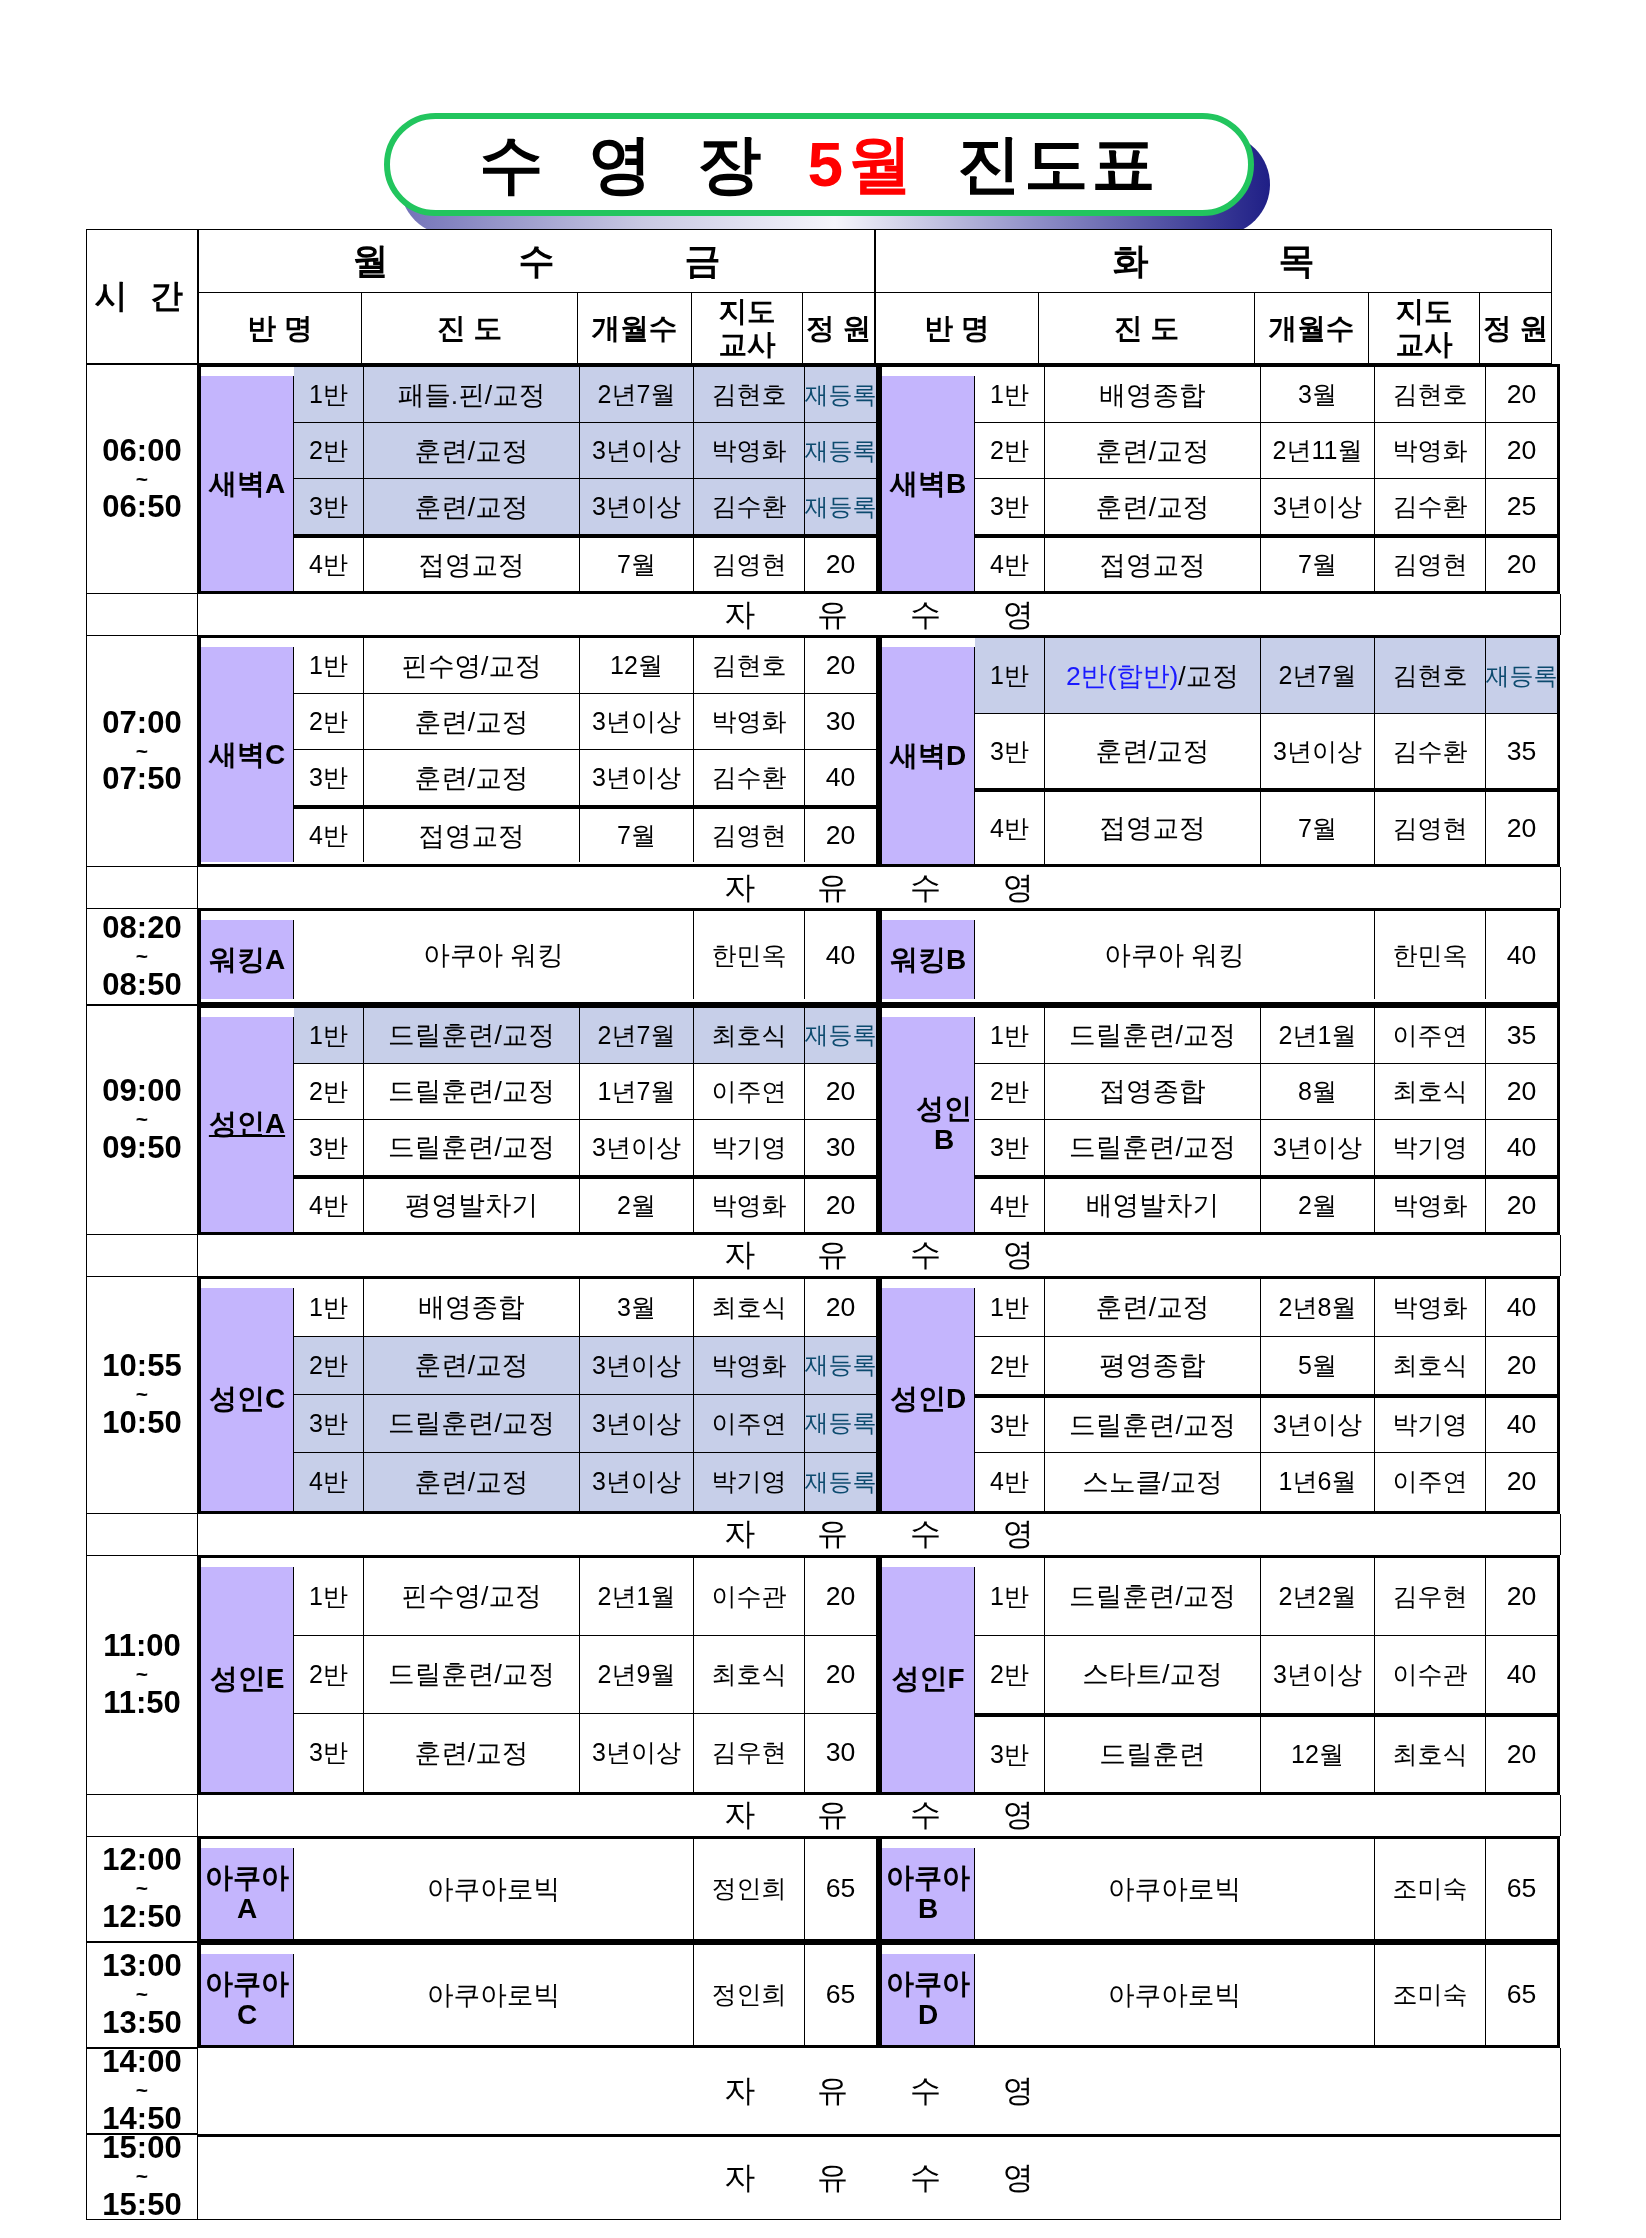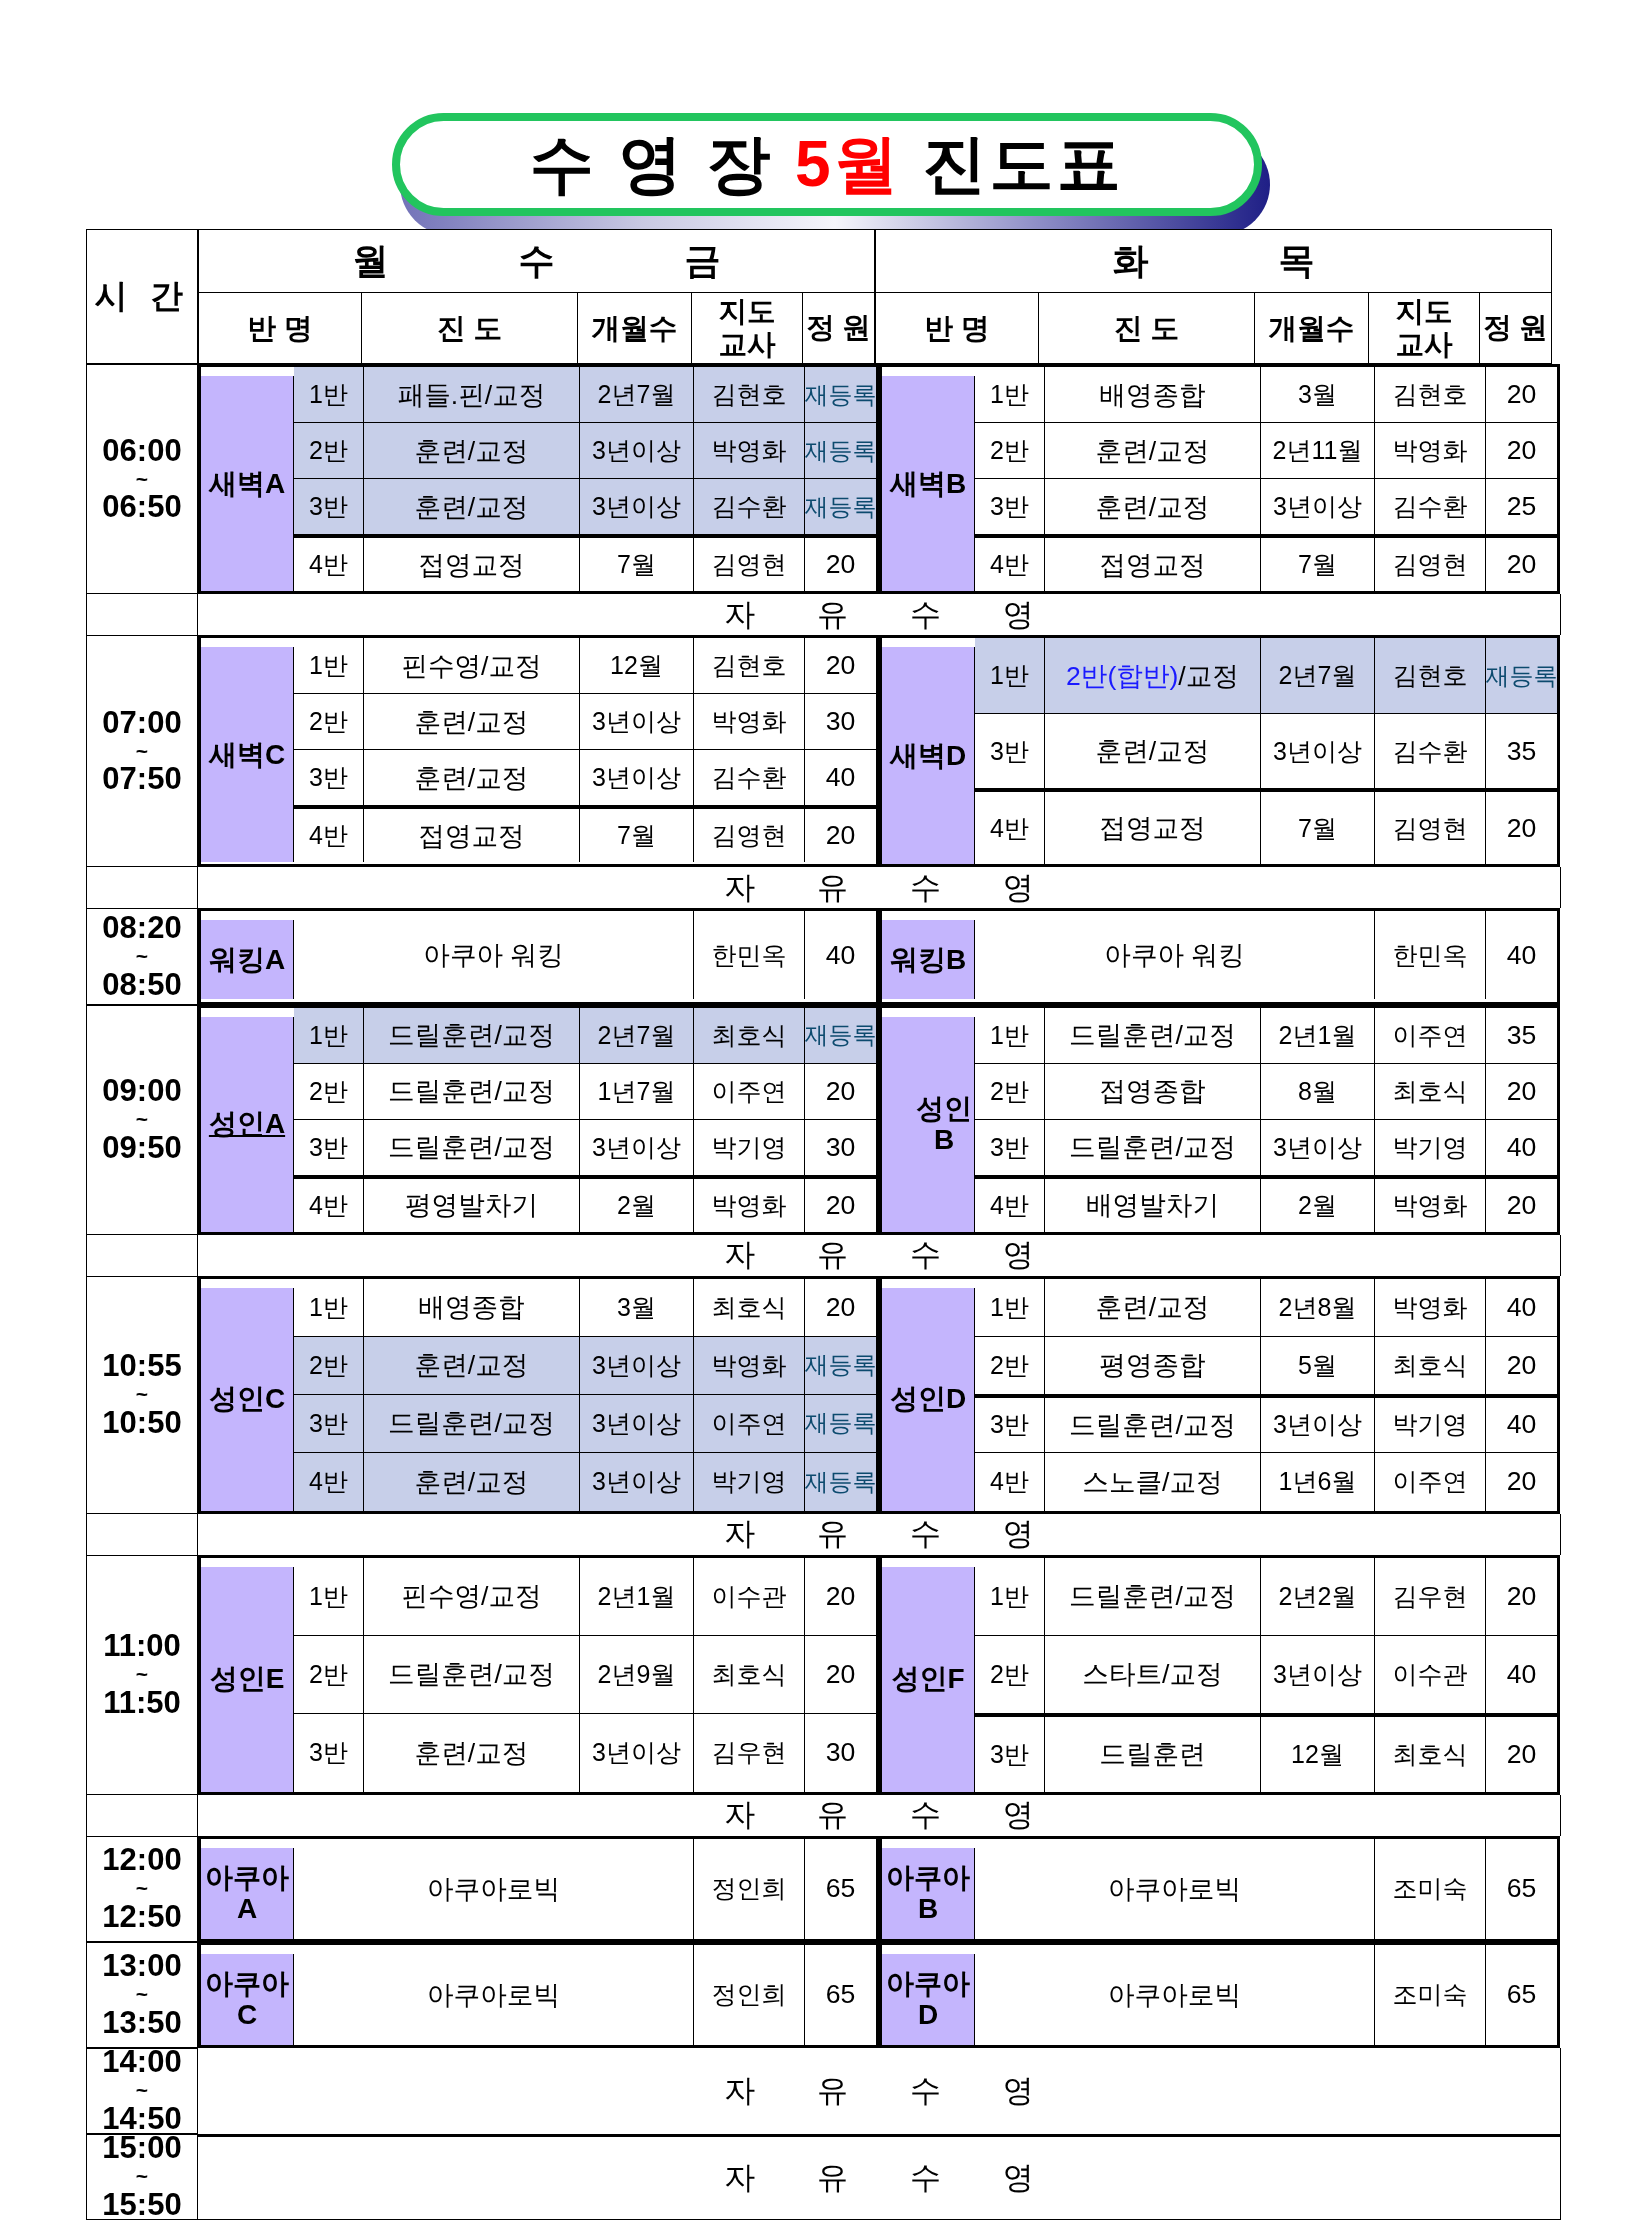--- a/index.html
+++ b/index.html
@@ -9,23 +9,23 @@
     font-family:"Liberation Sans","DejaVu Sans",sans-serif; color:#000; overflow:hidden;
   }
 
   
   .banner { position:absolute; left:384px; top:113px; width:870px; height:103px; }
   .banner-shadow {
     position:absolute; left:16px; top:21px; width:870px; height:101px; border-radius:53px;
     background:linear-gradient(90deg,#7272b8 0%,#c9c9e3 28%,#f5f5fb 50%,#9494ca 72%,#1f1f86 100%);
   }
   .banner-box {
-    position:absolute; left:8px; top:0; width:870px; height:103px; background:#fff;
-    border:8px solid #22c55e; border-radius:53px;
-    display:flex; align-items:center; justify-content:center;
+    position:absolute; left:0; top:0; width:870px; height:103px; background:#fff;
+    border:6px solid #22c55e; border-radius:53px;
+    display:flex; align-items:center; justify-content:center;font-family:Liberation Mono, monospace;
   }
   .banner-title { font-size:64px; font-weight:bold; letter-spacing:3.3px; white-space:nowrap; }
   .month-red { color:#ff0000; }
 
   
   .tbl { position:absolute; left:86px; top:229px; width:1475px; }
   .band { display:flex; align-items:stretch; }
 
   .timehead, .timecell {
     flex:0 0 112px; width:112px; border:1.3px solid #000; background:#fff;
@@ -41,21 +41,21 @@
   }
   .dayhdr {
     grid-column:1/-1; border-bottom:1.3px solid #000;
     display:flex; align-items:center; justify-content:center;
     font-weight:bold; font-size:36px; word-spacing:120px; white-space:nowrap;
   }
   .colhdr {
     border-right:1.3px solid #000; display:flex; align-items:center; justify-content:center;
     font-weight:bold; font-size:28.6px; text-align:center; white-space:pre-line; line-height:1.15;
   }
-  .colhdr.ec { border-right:none;font-family:Liberation Serif, serif; }
+  .colhdr.ec { border-right:none; }
 
   .half {
     box-sizing:content-box; width:675px; border:3.3px solid #000; background:#fff;
     display:grid; grid-template-columns:93px 70px 216px 114px 111px 71px;
   }
   .g {
     grid-column:1; border-right:1.3px solid #000; background:#c4b5fd;
     display:flex; flex-direction:column; align-items:center; justify-content:center;
     font-weight:bold; font-size:28px; line-height:1.12; text-align:center;margin-top:9px;
   }

